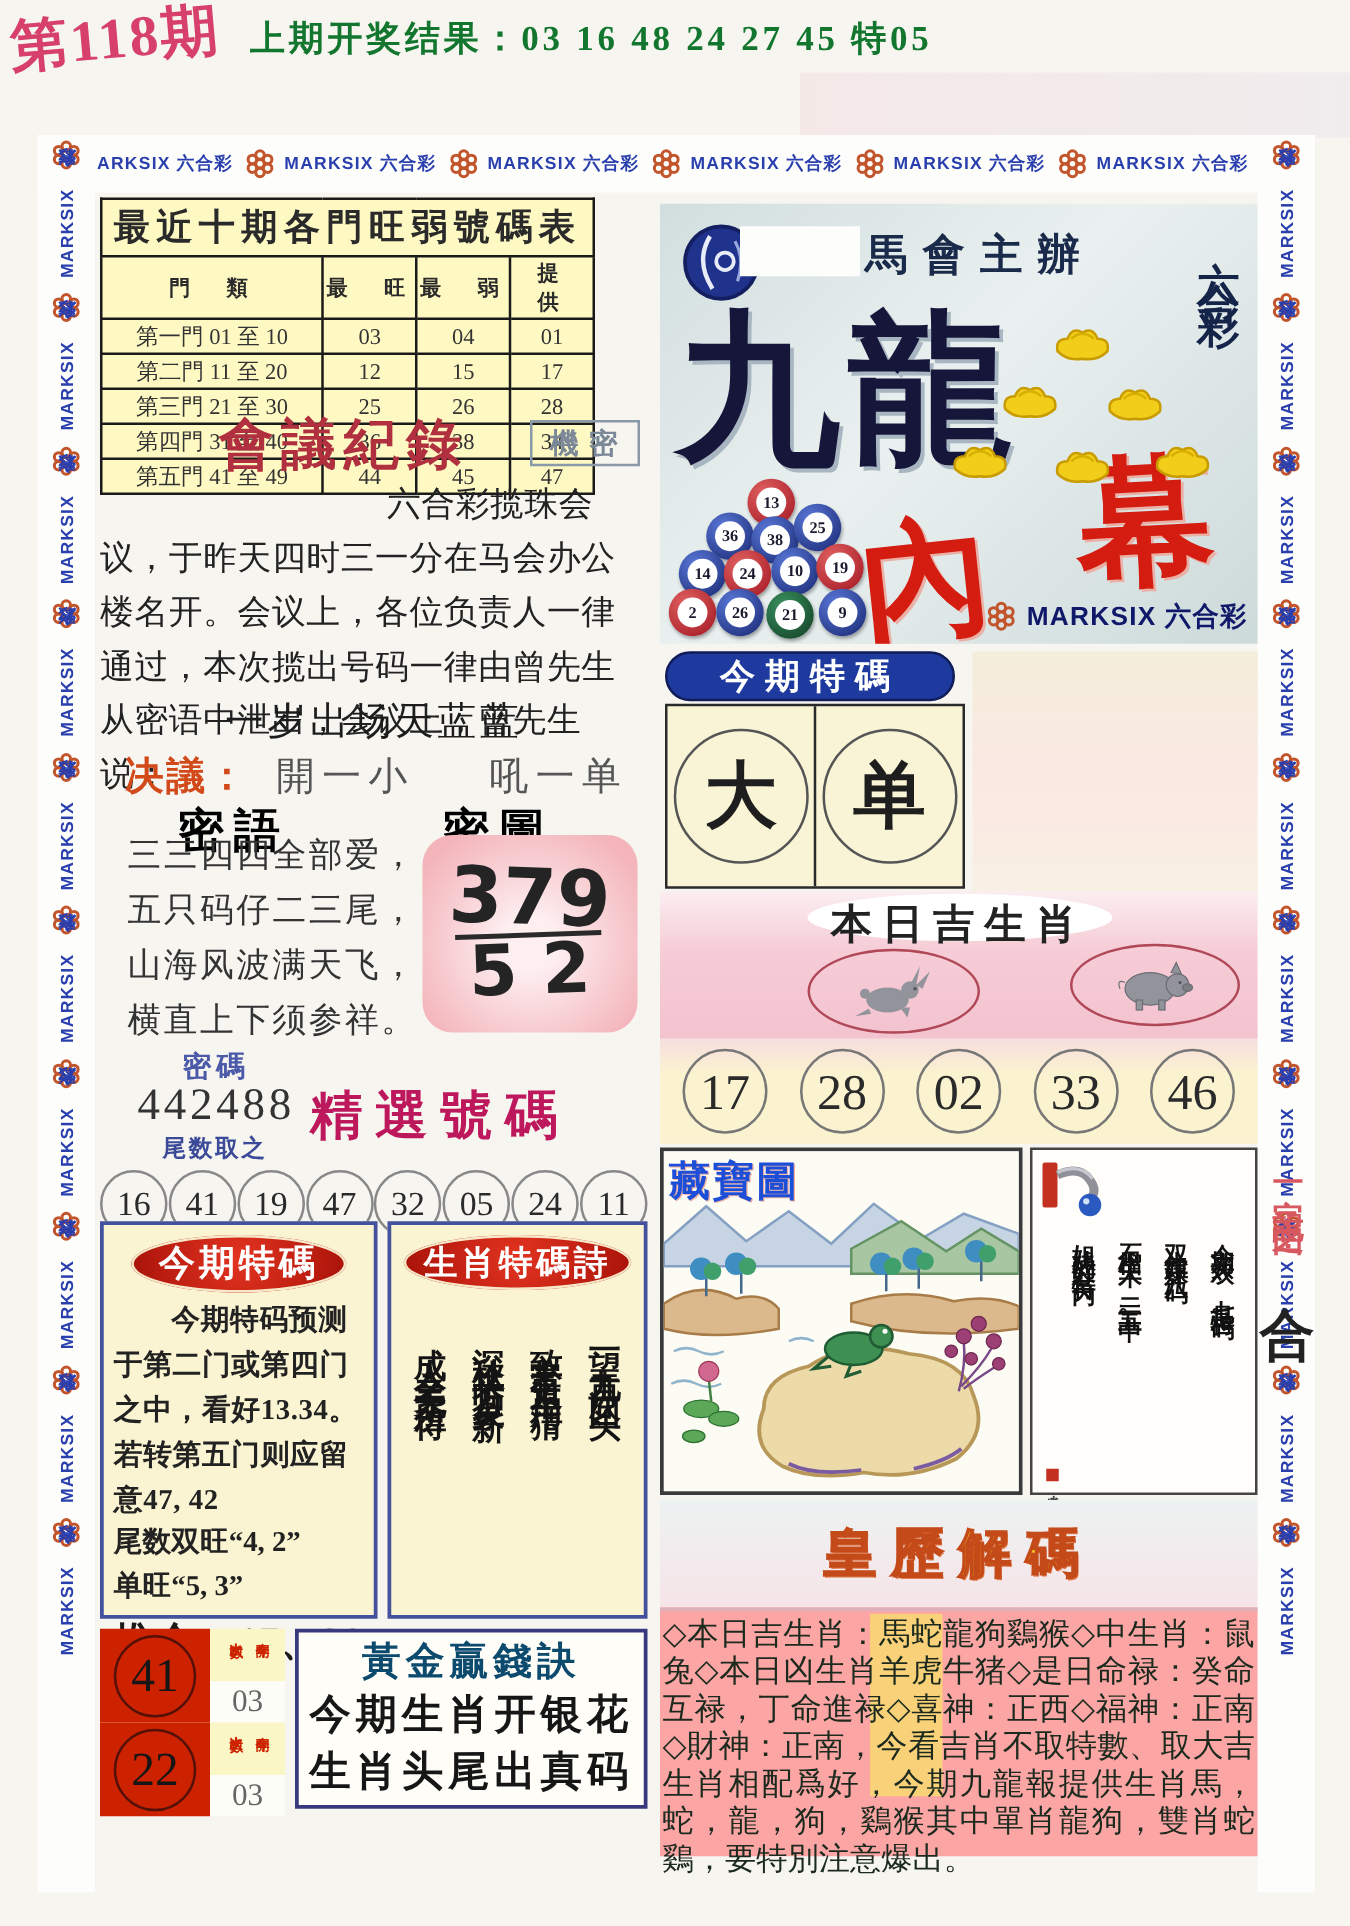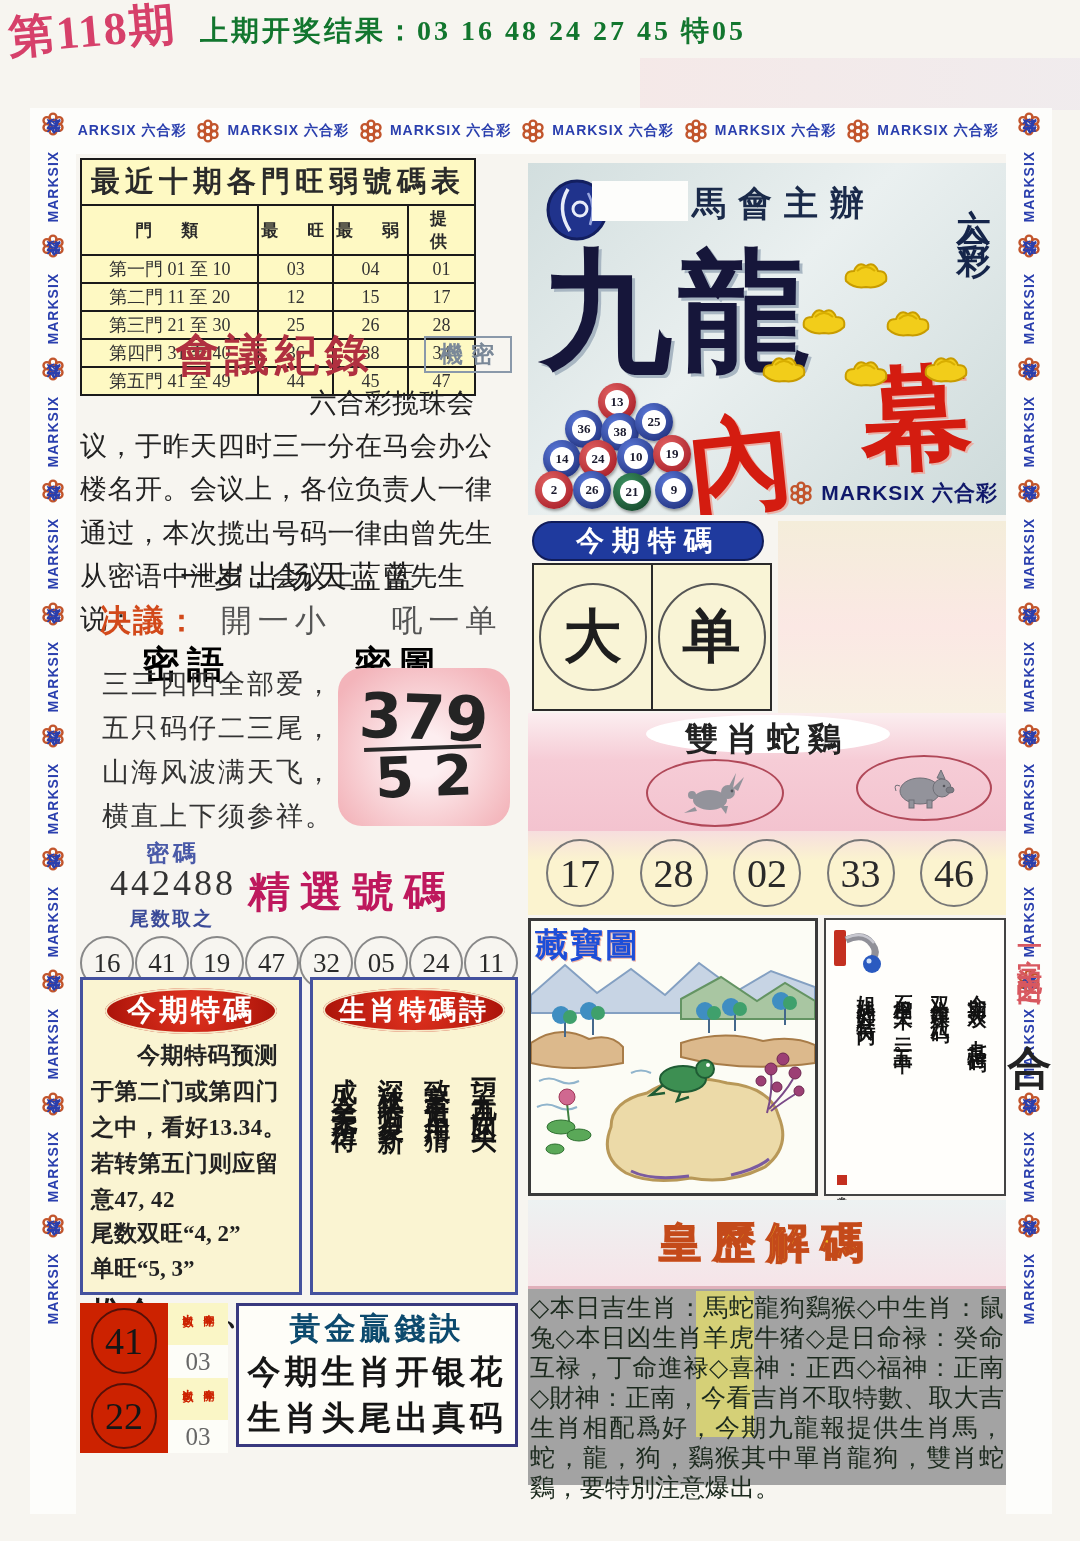--- a/index.html
+++ b/index.html
@@ -178,21 +178,21 @@
   .ow-col{margin-left:11px;padding-top:48px;font-size:19px;font-weight:bold;color:#111;letter-spacing:5px;}
   .ow-sign{position:absolute;left:8px;bottom:6px;display:flex;flex-direction:column;align-items:center;gap:3px;}
   .ow-seal{width:10px;height:10px;background:#c43020;display:block;}
   .ow-signtext{writing-mode:vertical-rl;font-size:11px;font-weight:bold;color:#444;}
 
   
   .alm-title-wrap{position:absolute;left:528px;top:1200px;width:478px;height:86px;
         background:linear-gradient(180deg,#edf2f2,#f6e4e8);display:flex;align-items:center;justify-content:center;}
   .alm-title{font-size:42px;font-weight:bold;letter-spacing:12px;color:#f2c41e;
              -webkit-text-stroke:1.5px #c44a1a;text-shadow:1px 1px 0 #e08050;}
-  .alm-body-wrap{position:absolute;left:528px;top:1286px;width:478px;height:196px;background:#a3a3a3;
+  .alm-body-wrap{position:absolute;left:528px;top:1286px;width:478px;height:196px;background:#fca5a5;
                  border-top:3px solid #e0b0ba;}
   .alm-strip{position:absolute;left:168px;top:2px;width:58px;height:146px;background:#f6ee5a;opacity:.6;}
   .alm-body{position:relative;margin:4px 2px 0 2px;font-size:25px;color:#1c2a1e;line-height:30px;
             letter-spacing:0;text-align:justify;}
 </style>
 </head>
 <body>
 
 <svg width="0" height="0" style="position:absolute">
   <defs>
@@ -600,21 +600,21 @@
       </div>
       <div class="sc-cell">
         <div class="sc-circle">单</div>
       </div>
     </div>
     <div class="sc-wash"></div>
   </div>
 
   <div class="lz">
     <div class="lz-ovalbg"></div>
-    <div class="lz-title">雙肖蛇鷄</div>
+    <div class="lz-title">本日吉生肖</div>
     <div class="lz-frame lz-f1">
       <svg width="70" height="46" viewBox="0 0 70 46">
         <g fill="#93939b">
           <ellipse cx="30" cy="30" rx="17" ry="10"></ellipse>
           <circle cx="48" cy="22" r="7"></circle>
           <path d="M49 16 L56 3 L53 18 Z"></path>
             <path d="M53 18 L64 7 L58 21 Z"></path>
           <path d="M15 37 L4 43 L17 41 Z"></path>
             <path d="M40 36 L46 44 L48 36 Z"></path>
           <circle cx="12" cy="25" r="4"></circle>

